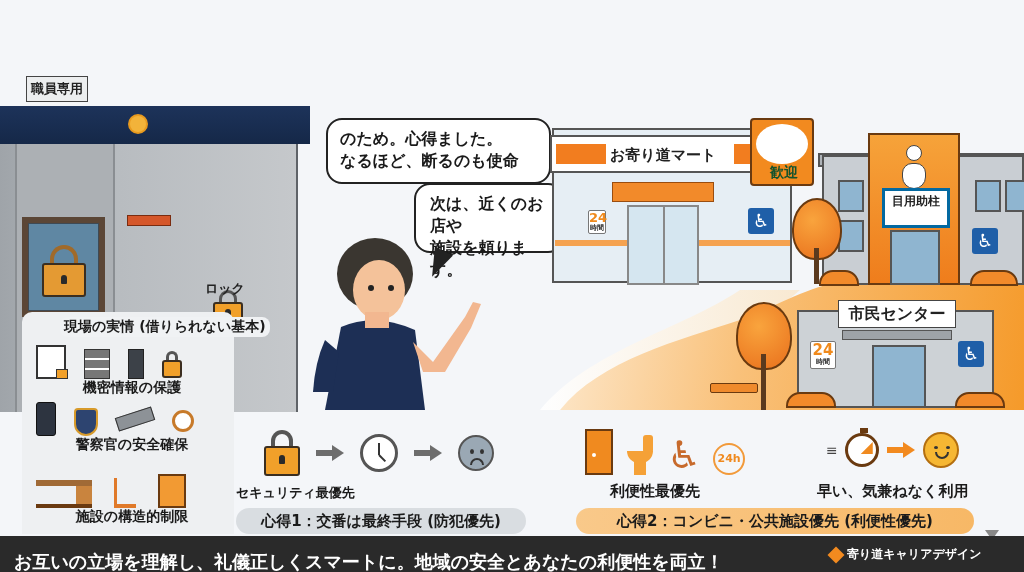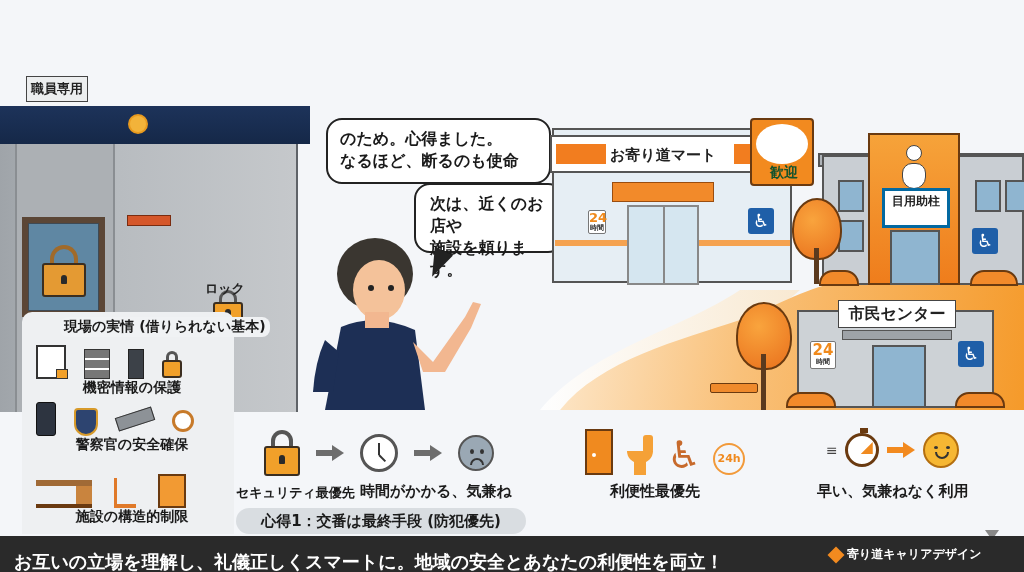--- a/index.html
+++ b/index.html
@@ -287,21 +287,20 @@
       <span class="clock"></span>
       <span class="arrow gray"></span>
       <span class="face sad">
         <span class="eye" style="left:10px;"></span>
           <span class="eye" style="left:20px;"></span>
           <span class="mouth"></span>
       </span>
     </div>
   </div>
   <div class="cmp-label" style="left:236px;top:484px;">セキュリティ最優先</div>
-  <div class="cmp-label" style="left:360px;top:482px;font-size:15px;">時間がかかる、気兼ね</div>
   <div class="pill pill1">心得1：交番は最終手段 (防犯優先)</div>
 
   <div class="cmp2-icons">
     <span class="door-ic"></span>
     <span class="toilet">
         <span class="tank"></span>
         <span class="bowl"></span>
         <span class="base"></span>
       </span>
     <span class="wheel">♿</span>
@@ -312,20 +311,21 @@
     <span class="stopwatch"></span>
     <span class="arrow orange"></span>
     <span class="face happy">
       <span class="eye" style="left:9px;height:3px;"></span>
         <span class="eye" style="left:21px;height:3px;"></span>
         <span class="mouth"></span>
     </span>
   </div>
   <div class="cmp-label" style="left:610px;top:482px;font-size:15px;">利便性最優先</div>
   <div class="cmp-label" style="left:817px;top:482px;font-size:15px;">早い、気兼ねなく利用</div>
+  <div class="pill pill2">心得2：コンビニ・公共施設優先 (利便性優先)</div>
 
   <div class="notch"></div>
   <div class="footer">
     <div class="footer-text">お互いの立場を理解し、礼儀正しくスマートに。地域の安全とあなたの利便性を両立！</div>
     <div class="brand">
       <span class="brand-diamond"></span>
       <span class="brand-label">寄り道キャリアデザイン</span>
     </div>
   </div>
 </div>

